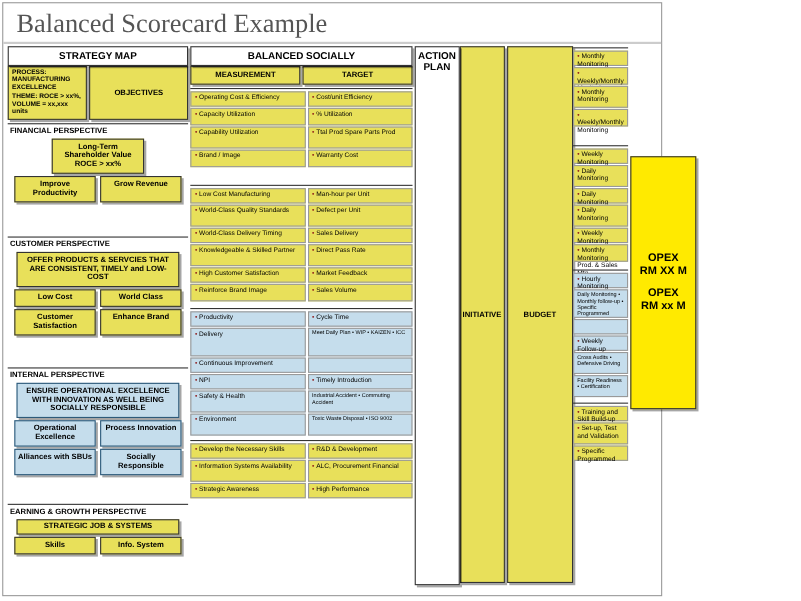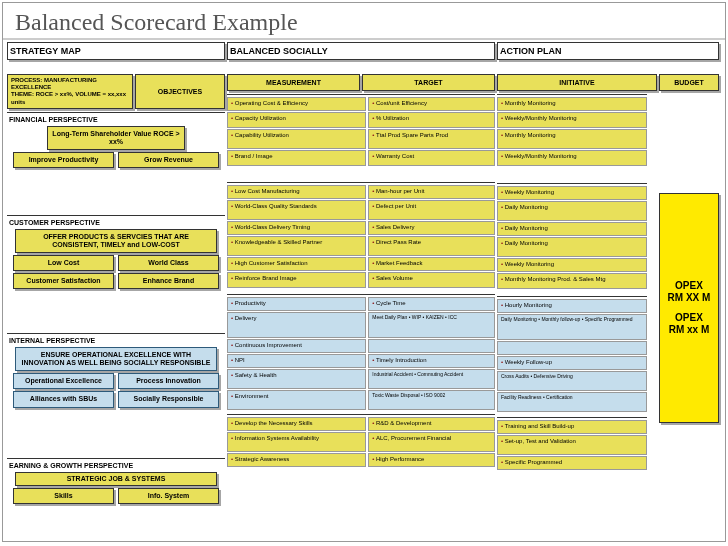--- a/index.html
+++ b/index.html
@@ -1,23 +1,23 @@
 <!DOCTYPE html>
 <html><head>
 <meta charset="utf-8">
 <style>
 *{box-sizing:border-box;margin:0;padding:0;}
 body{font-family:Arial,sans-serif;background:#fff;width:728px;height:546px;overflow:hidden;}
-.frame{border:1px solid #999;width:724px;height:540px;margin:2px;}
+.frame{border:1px solid #999;width:600px;height:540px;margin:2px;}
 .title{font-family:"Times New Roman",serif;font-size:24px;color:#555;padding:6px 12px 2px;border-bottom:2px solid #ccc;}
 .content{display:flex;padding:2px 2px 2px 4px;gap:2px;height:494px;}
 .strategy-col{width:218px;display:flex;flex-direction:column;}
 .bsc-col{width:268px;display:flex;flex-direction:column;}
-.action-col{width:222px;display:flex;flex-direction:column;}
-.col-header{background:#fff;border:1px solid #333;font-size:9px;font-weight:bold;padding:3px 2px;margin-bottom:14px;position:relative;}
+.action-col{width:222px;display:flex;}
+.col-header{background:#fff;border:1px solid #333;text-align:center;font-size:9px;font-weight:bold;padding:3px 2px;margin-bottom:0;position:relative;}
 .shadow{box-shadow:2px 2px 0 rgba(0,0,0,0.35);}
 .sub-row{display:flex;gap:2px;margin-bottom:2px;}
 .sub-left{flex:1;background:#e8e05a;border:1px solid #333;font-size:6px;font-weight:bold;padding:2px 3px;line-height:1.2;}
 .sub-right{width:90px;background:#e8e05a;border:1px solid #333;font-size:7px;font-weight:bold;text-align:center;padding:4px 2px;display:flex;align-items:center;justify-content:center;}
 .bsc-subrow{display:flex;gap:2px;margin-bottom:2px;}
 .bsc-sub{flex:1;background:#e8e05a;border:1px solid #333;font-size:7px;font-weight:bold;text-align:center;padding:4px 2px;display:flex;align-items:center;justify-content:center;}
 .act-subrow{display:flex;gap:2px;margin-bottom:2px;}
 .act-sub-l{flex:1;background:#e8e05a;border:1px solid #333;font-size:7px;font-weight:bold;text-align:center;padding:4px 2px;display:flex;align-items:center;justify-content:center;}
 .act-sub-r{width:60px;background:#e8e05a;border:1px solid #333;font-size:7px;font-weight:bold;text-align:center;padding:4px 2px;display:flex;align-items:center;justify-content:center;}
 .section{border-top:1px solid #333;padding-top:2px;margin-top:1px;}
@@ -26,21 +26,21 @@
 .box-row{display:flex;gap:4px;margin:2px 6px;}
 .small-box{flex:1;background:#e8e05a;border:1px solid #333;font-size:7px;font-weight:bold;text-align:center;padding:3px 2px;line-height:1.15;}
 .blue-box{background:#c5ddec;border:1px solid #2d5a7a;}
 .cells{display:flex;flex-direction:column;gap:1px;}
 .cell-row{display:flex;gap:2px;}
 .cell-l{flex:1.05;}
 .cell-r{flex:0.95;}
 .cell{background:#e8e05a;border:1px solid #999;font-size:6px;padding:2px 3px;line-height:1.15;min-height:14px;}
 .cell.blue{background:#c5ddec;}
 .bullet::before{content:'• ';color:#8c1515;font-weight:bold;}
-.initiative-col{display:flex;gap:12px;}
+.initiative-col{display:flex;gap:2px;}
 .init-l{flex:1;display:flex;flex-direction:column;gap:1px;}
 .budget-bar{width:60px;background:#ffea00;border:1px solid #333;font-size:10px;font-weight:bold;text-align:center;display:flex;flex-direction:column;justify-content:center;gap:8px;padding:6px 2px;}
 .budget-seg{line-height:1.2;}
 .h-16{height:16px;}
 .h-20{height:20px;}
 .h-26{height:26px;}
 .h-14{height:14px;}
 .perspective-block{margin-bottom:2px;}
 .strat-fin{height:100px;}
 .strat-cust{height:116px;}

